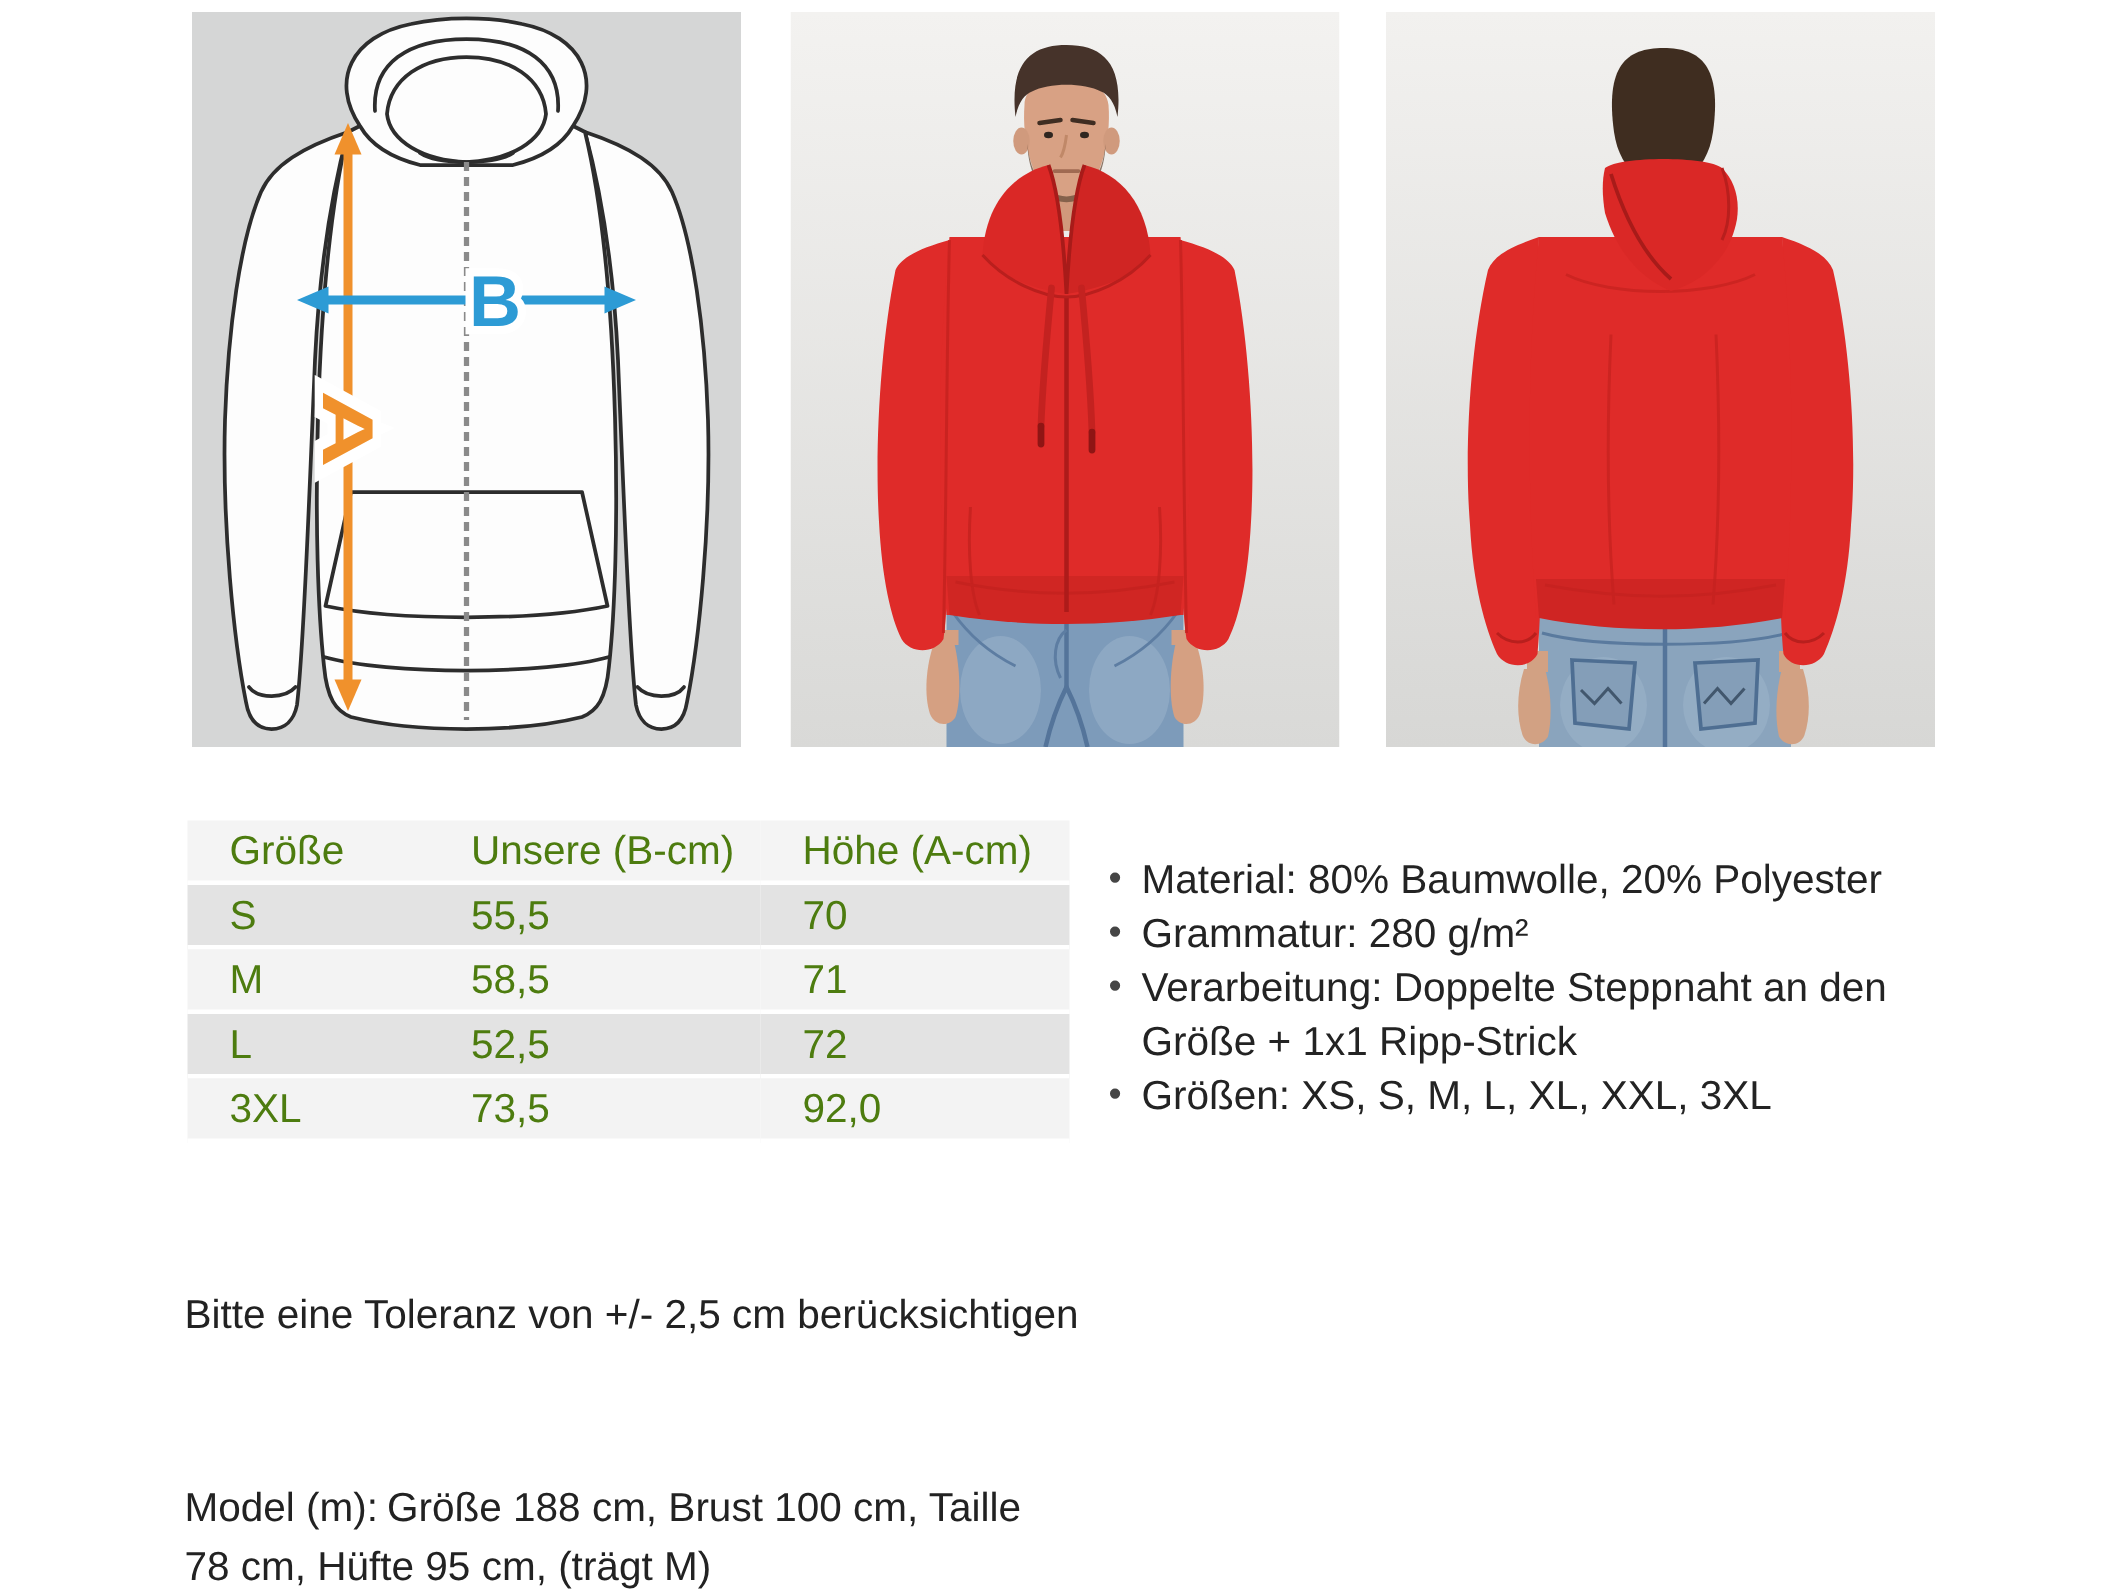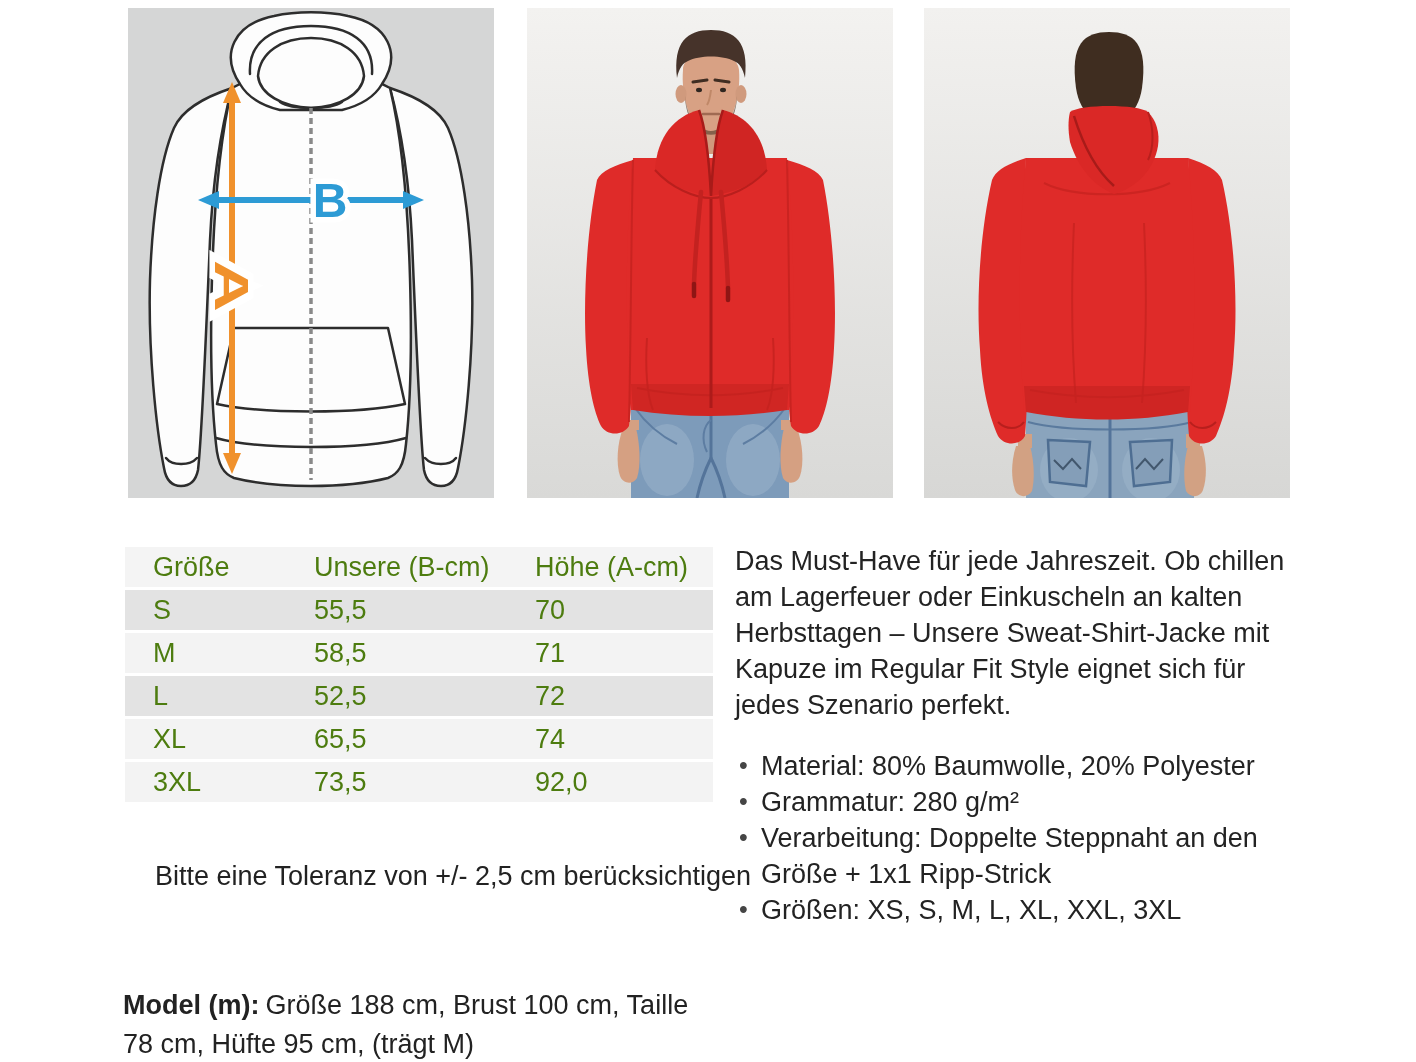--- a/index.html
+++ b/index.html
@@ -13,23 +13,23 @@
   #panel-front{left:527px;}
   #panel-back{left:924px;}
 
   
   .size-table{position:absolute;left:125px;top:547px;width:588px;border-collapse:separate;border-spacing:0;font-size:27px;color:#4d7c0f;table-layout:fixed;}
   .size-table th{font-weight:400;text-align:left;background:#f4f4f4;height:40px;padding:0 0 0 28px;border-bottom:3px solid #fff;}
   .size-table td{height:40px;padding:0 0 0 28px;border-bottom:3px solid #fff;}
   .size-table tr.row-odd td{background:#e3e3e3;}
   .size-table tr.row-even td{background:#f3f3f3;}
 
-  .tolerance{position:absolute;left:123px;top:858px;width:640px;font-size:27px;line-height:36px;color:#222;margin-left:32px;}
+  .tolerance{position:absolute;left:123px;top:858px;width:640px;font-size:27px;line-height:36px;color:#222;}
   .model-info{position:absolute;left:123px;top:986px;width:585px;font-size:27px;line-height:39px;color:#222;}
-  .model-info .model-label{font-weight:700;text-align:right;}
+  .model-info .model-label{font-weight:400;text-align:right;}
   .model-info .model-text{margin-left:6px;}
 
   
   .description{position:absolute;left:735px;top:543px;width:565px;font-size:27px;color:#232323;}
   .description p{margin:0;line-height:36px;}
   .bullets{list-style:none;margin:25px 0 0 0;padding:0;}
   .bullets li{position:relative;padding-left:26px;line-height:36px;}
   .bullets li::before{content:"\2022";position:absolute;left:4px;top:-1px;color:#454545;font-size:25px;}
 </style>
 </head>
@@ -225,40 +225,34 @@
         <td>M</td>
         <td>58,5</td>
         <td>71</td>
       </tr>
       <tr class="row-odd">
         <td>L</td>
         <td>52,5</td>
         <td>72</td>
       </tr>
       <tr class="row-even">
-        <td>XL</td>
-        <td>65,5</td>
-        <td>74</td>
-      </tr>
-      <tr class="row-even">
         <td>3XL</td>
         <td>73,5</td>
         <td>92,0</td>
       </tr>
     </tbody>
   </table>
 
   <div class="tolerance">Bitte eine Toleranz von +/- 2,5 cm berücksichtigen</div>
 
   <div class="model-info">
     <span class="model-label">Model (m):</span><span class="model-text">Größe 188 cm, Brust 100 cm, Taille 78 cm, Hüfte 95 cm, (trägt M)</span>
   </div>
 
   <div class="description">
-    <p>Das Must-Have für jede Jahreszeit. Ob chillen am Lagerfeuer oder Einkuscheln an kalten Herbsttagen – Unsere Sweat-Shirt-Jacke mit Kapuze im Regular Fit Style eignet sich für jedes Szenario perfekt.</p>
     <ul class="bullets">
       <li>Material: 80% Baumwolle, 20% Polyester</li>
       <li>Grammatur: 280 g/m²</li>
       <li>Verarbeitung: Doppelte Steppnaht an den Größe + 1x1 Ripp-Strick</li>
       <li>Größen:  XS, S, M, L, XL, XXL, 3XL</li>
     </ul>
   </div>
 
 </div>
 

